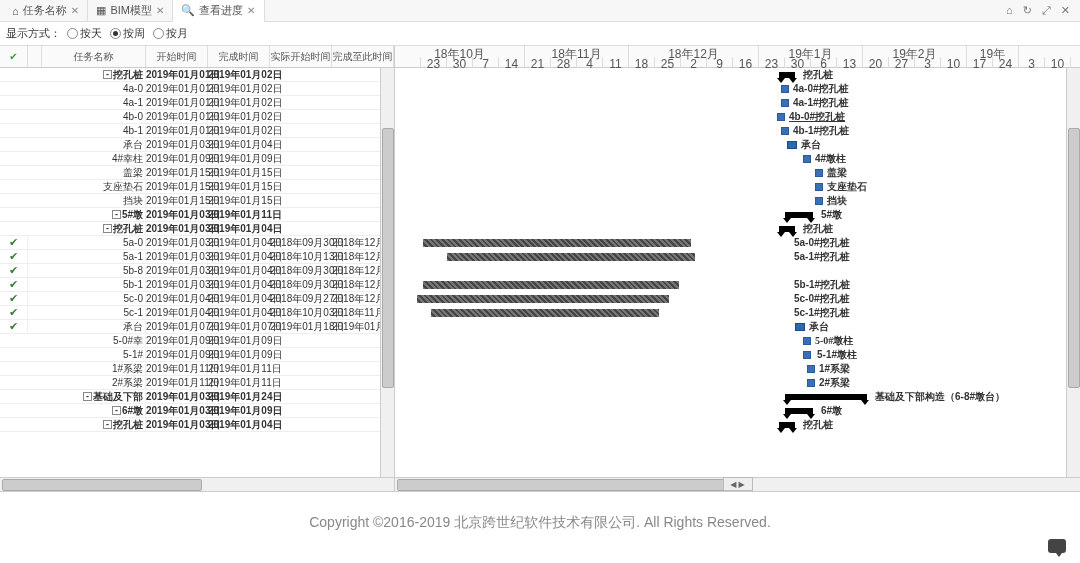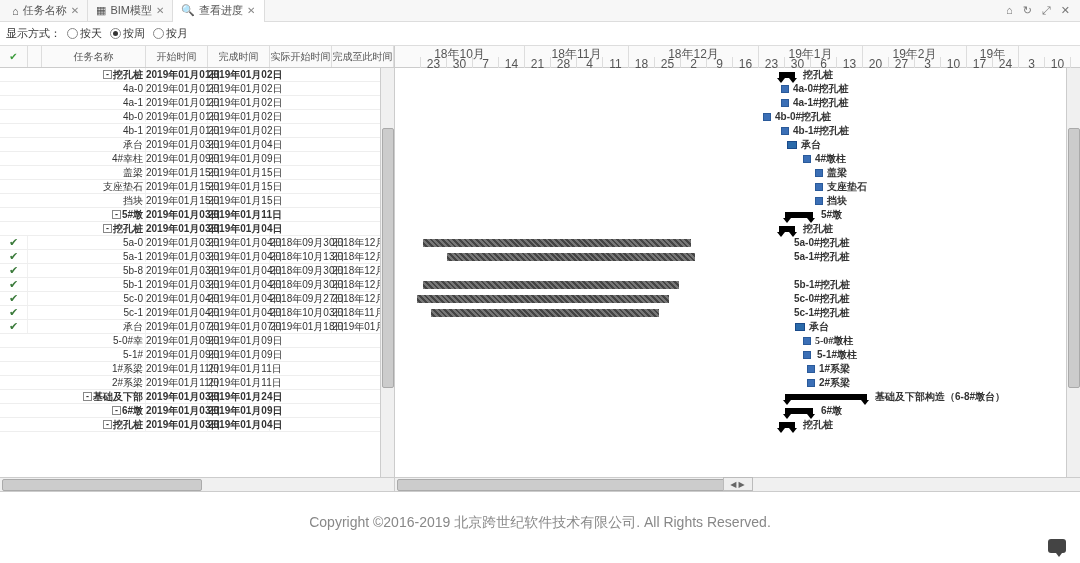--- a/index.html
+++ b/index.html
@@ -413,21 +413,21 @@
           <span class="glabel" style="left: calc(100% + 4px);">挖孔桩</span>
         </div>
         <div class="gtask" style="top: 14px; left: 386px;">
           <span class="gicon"></span>
           <span class="glabel" style="position: static; margin-left: 2px;">4a-0#挖孔桩</span>
         </div>
         <div class="gtask" style="top: 28px; left: 386px; text-align: right;">
           <span class="gicon"></span>
           <span class="glabel" style="position: static; margin-left: 2px;">4a-1#挖孔桩</span>
         </div>
-        <div class="gtask" style="top: 42px; left: 368px;">
+        <div class="gtask" style="top: 42px; left: 382px; text-decoration: underline;">
           <span class="gicon"></span>
           <span class="glabel" style="position: static; margin-left: 2px;">4b-0#挖孔桩</span>
         </div>
         <div class="gtask" style="top: 56px; left: 386px;">
           <span class="gicon"></span>
           <span class="glabel" style="position: static; margin-left: 2px;">4b-1#挖孔桩</span>
         </div>
         <div class="gtask" style="top: 70px; left: 392px;">
           <span class="gimg"></span>
           <span class="glabel" style="position: static; margin-left: 2px;">承台</span>

